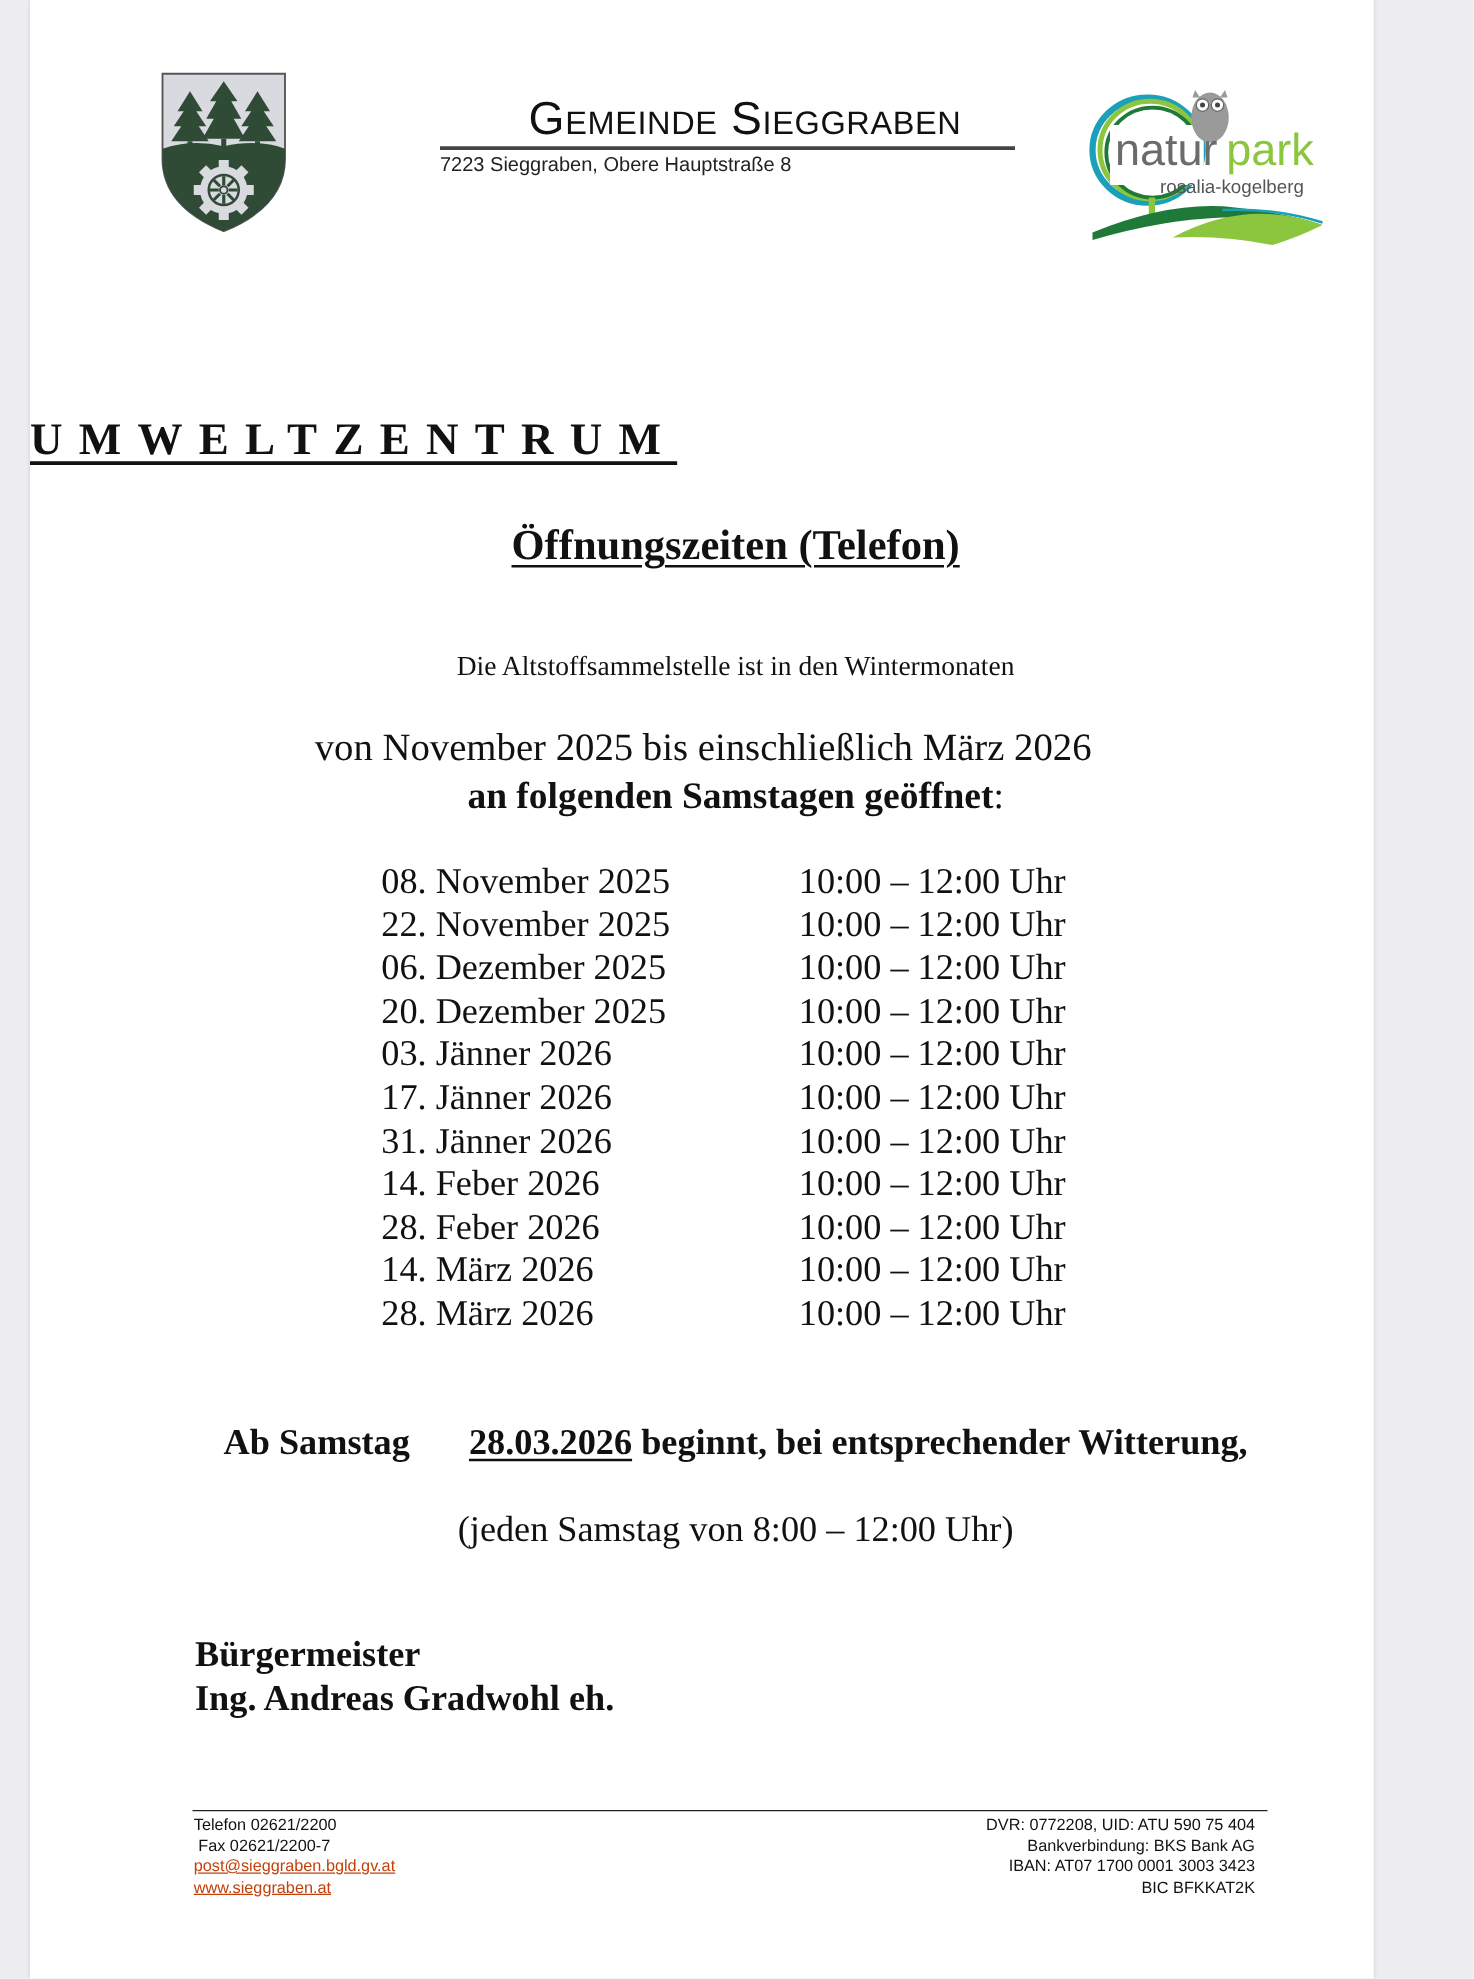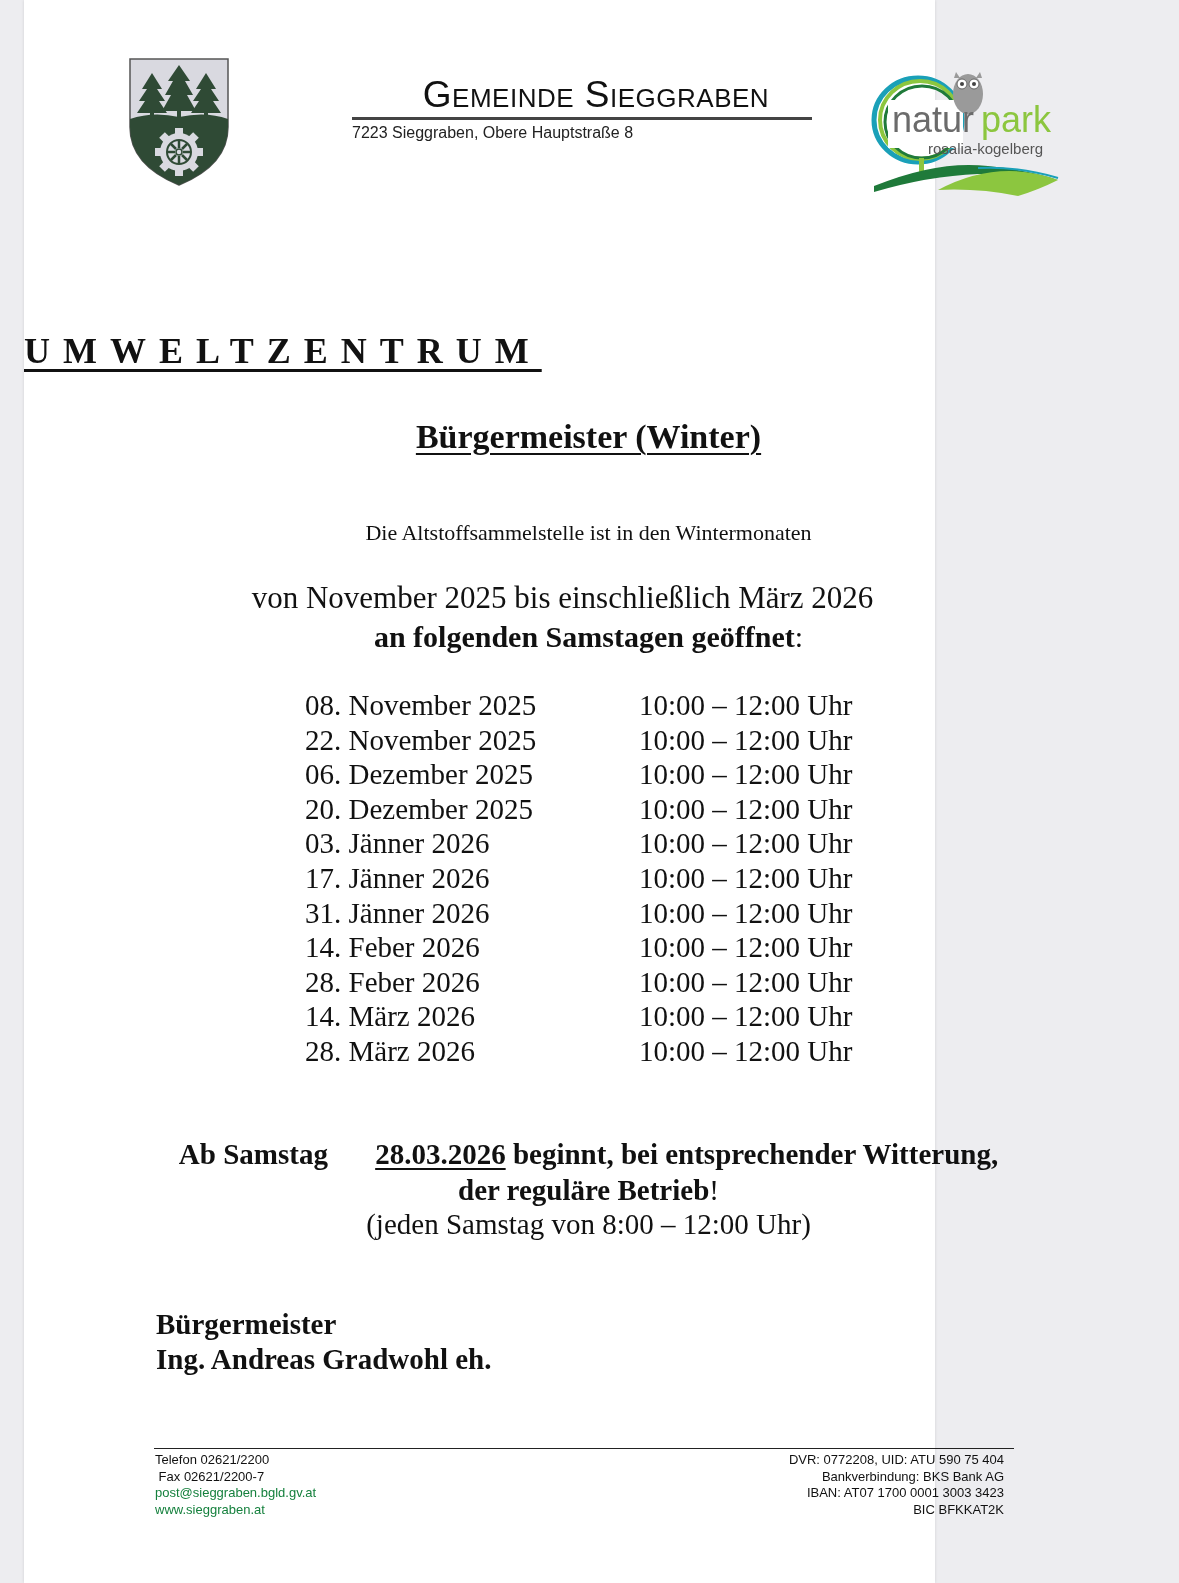--- a/index.html
+++ b/index.html
@@ -4,21 +4,21 @@
   <style>
     html, body { margin:0; padding:0; }
     body {
       width:1179px; height:1583px; overflow:hidden;
       background:#ededf0;
       position:relative;
       font-family:"Liberation Serif", serif;
       color:#111;
     }
     .page {
-      position:absolute; left:24px; top:0; width:911px; height:1583px;
+      position:absolute; left:24px; top:0; width:1075px; height:1583px;
       background:#ffffff;
       box-shadow:0 0 3px rgba(0,0,0,0.12);
     }
     .abs { position:absolute; }
     
     .crest { left:104px; top:57px; width:102px; height:130px; }
     .org-name {
       left:328px; top:74px; width:488px; text-align:center;
       font-family:"Liberation Sans", sans-serif;
       font-size:37px; letter-spacing:0.5px; color:#111; line-height:42px;
@@ -61,21 +61,21 @@
     .note2 .bang { font-weight:normal; }
     .note3 { left:0; width:1129px; top:1208px; text-align:center; font-size:29px; }
 
     
     .sig-role { left:132px; top:1308px; font-size:29px; font-weight:bold; }
     .sig-name { left:132px; top:1343px; font-size:29px; font-weight:bold; }
 
     
     .foot-rule { left:130px; top:1448px; width:860px; height:1px; background:#222; }
     .foot-left { left:131px; top:1452px; font-family:"Liberation Sans", sans-serif; font-size:13px; line-height:16.5px; color:#111; }
-    .foot-left a { color:#15803d; }
+    .foot-left a { color:#c2410c; text-decoration:underline; }
     .foot-right { left:660px; width:320px; top:1452px; text-align:right; font-family:"Liberation Sans", sans-serif; font-size:13px; line-height:16.5px; color:#111; }
   </style>
 </head>
 <body>
 
 <div class="page">
 
   <svg class="abs crest" viewBox="0 0 102 130">
     <path d="M2 2 H100 V70 Q100 108 51 128 Q2 108 2 70 Z" fill="#d9d9e0" stroke="#555" stroke-width="1.5"></path>
     <path d="M2 62 Q25 54 51 60 Q78 54 100 62 V70 Q100 108 51 128 Q2 108 2 70 Z" fill="#2f4a35"></path>
@@ -142,21 +142,21 @@
     <text x="24" y="70" font-family="Liberation Sans, sans-serif" font-size="36" fill="#6b6b6b">natur</text>
     <text x="113" y="70" font-family="Liberation Sans, sans-serif" font-size="36" fill="#8cc63f">park</text>
     <text x="60" y="92" font-family="Liberation Sans, sans-serif" font-size="15" fill="#555">rosalia-kogelberg</text>
 
     <path d="M6 124 Q70 98 120 104 Q160 108 190 118 Q150 112 110 112 Q60 114 6 130 Z" fill="#1f7a3a"></path>
     <path d="M70 128 Q130 96 190 118 Q170 128 150 134 Q110 126 70 128 Z" fill="#8cc63f"></path>
     <path d="M110 106 Q150 104 190 116" fill="none" stroke="#1aa0b8" stroke-width="2"></path>
   </svg>
 
   <div class="abs title-main"><span>UMWELTZENTRUM</span></div>
-  <div class="abs title-sub"><span>Bürgermeister (Winter)</span></div>
+  <div class="abs title-sub"><span>Öffnungszeiten (Telefon)</span></div>
 
   <div class="abs intro">Die Altstoffsammelstelle ist in den Wintermonaten</div>
   <div class="abs period">von November 2025 bis einschließlich März 2026</div>
   <div class="abs period-bold"><b>an folgenden Samstagen geöffnet</b><span>:</span></div>
 
   <div class="abs schedule">
     <div class="row">
         <span class="date">08. November 2025</span>
         <span class="time">10:00 – 12:00 Uhr</span>
       </div>
@@ -196,21 +196,20 @@
         <span class="date">14. März 2026</span>
         <span class="time">10:00 – 12:00 Uhr</span>
       </div>
     <div class="row">
         <span class="date">28. März 2026</span>
         <span class="time">10:00 – 12:00 Uhr</span>
       </div>
   </div>
 
   <div class="abs note1"><span>Ab Samstag </span><u>28.03.2026</u><span> beginnt, bei entsprechender Witterung,</span></div>
-  <div class="abs note2"><span>der reguläre Betrieb</span><span class="bang">!</span></div>
   <div class="abs note3">(jeden Samstag von 8:00 – 12:00 Uhr)</div>
 
   <div class="abs sig-role">Bürgermeister</div>
   <div class="abs sig-name">Ing. Andreas Gradwohl eh.</div>
 
   <div class="abs foot-rule"></div>
   <div class="abs foot-left">
     <div>Telefon 02621/2200</div>
     <div style="white-space:pre"> Fax 02621/2200-7</div>
     <div><a>post@sieggraben.bgld.gv.at</a></div>

